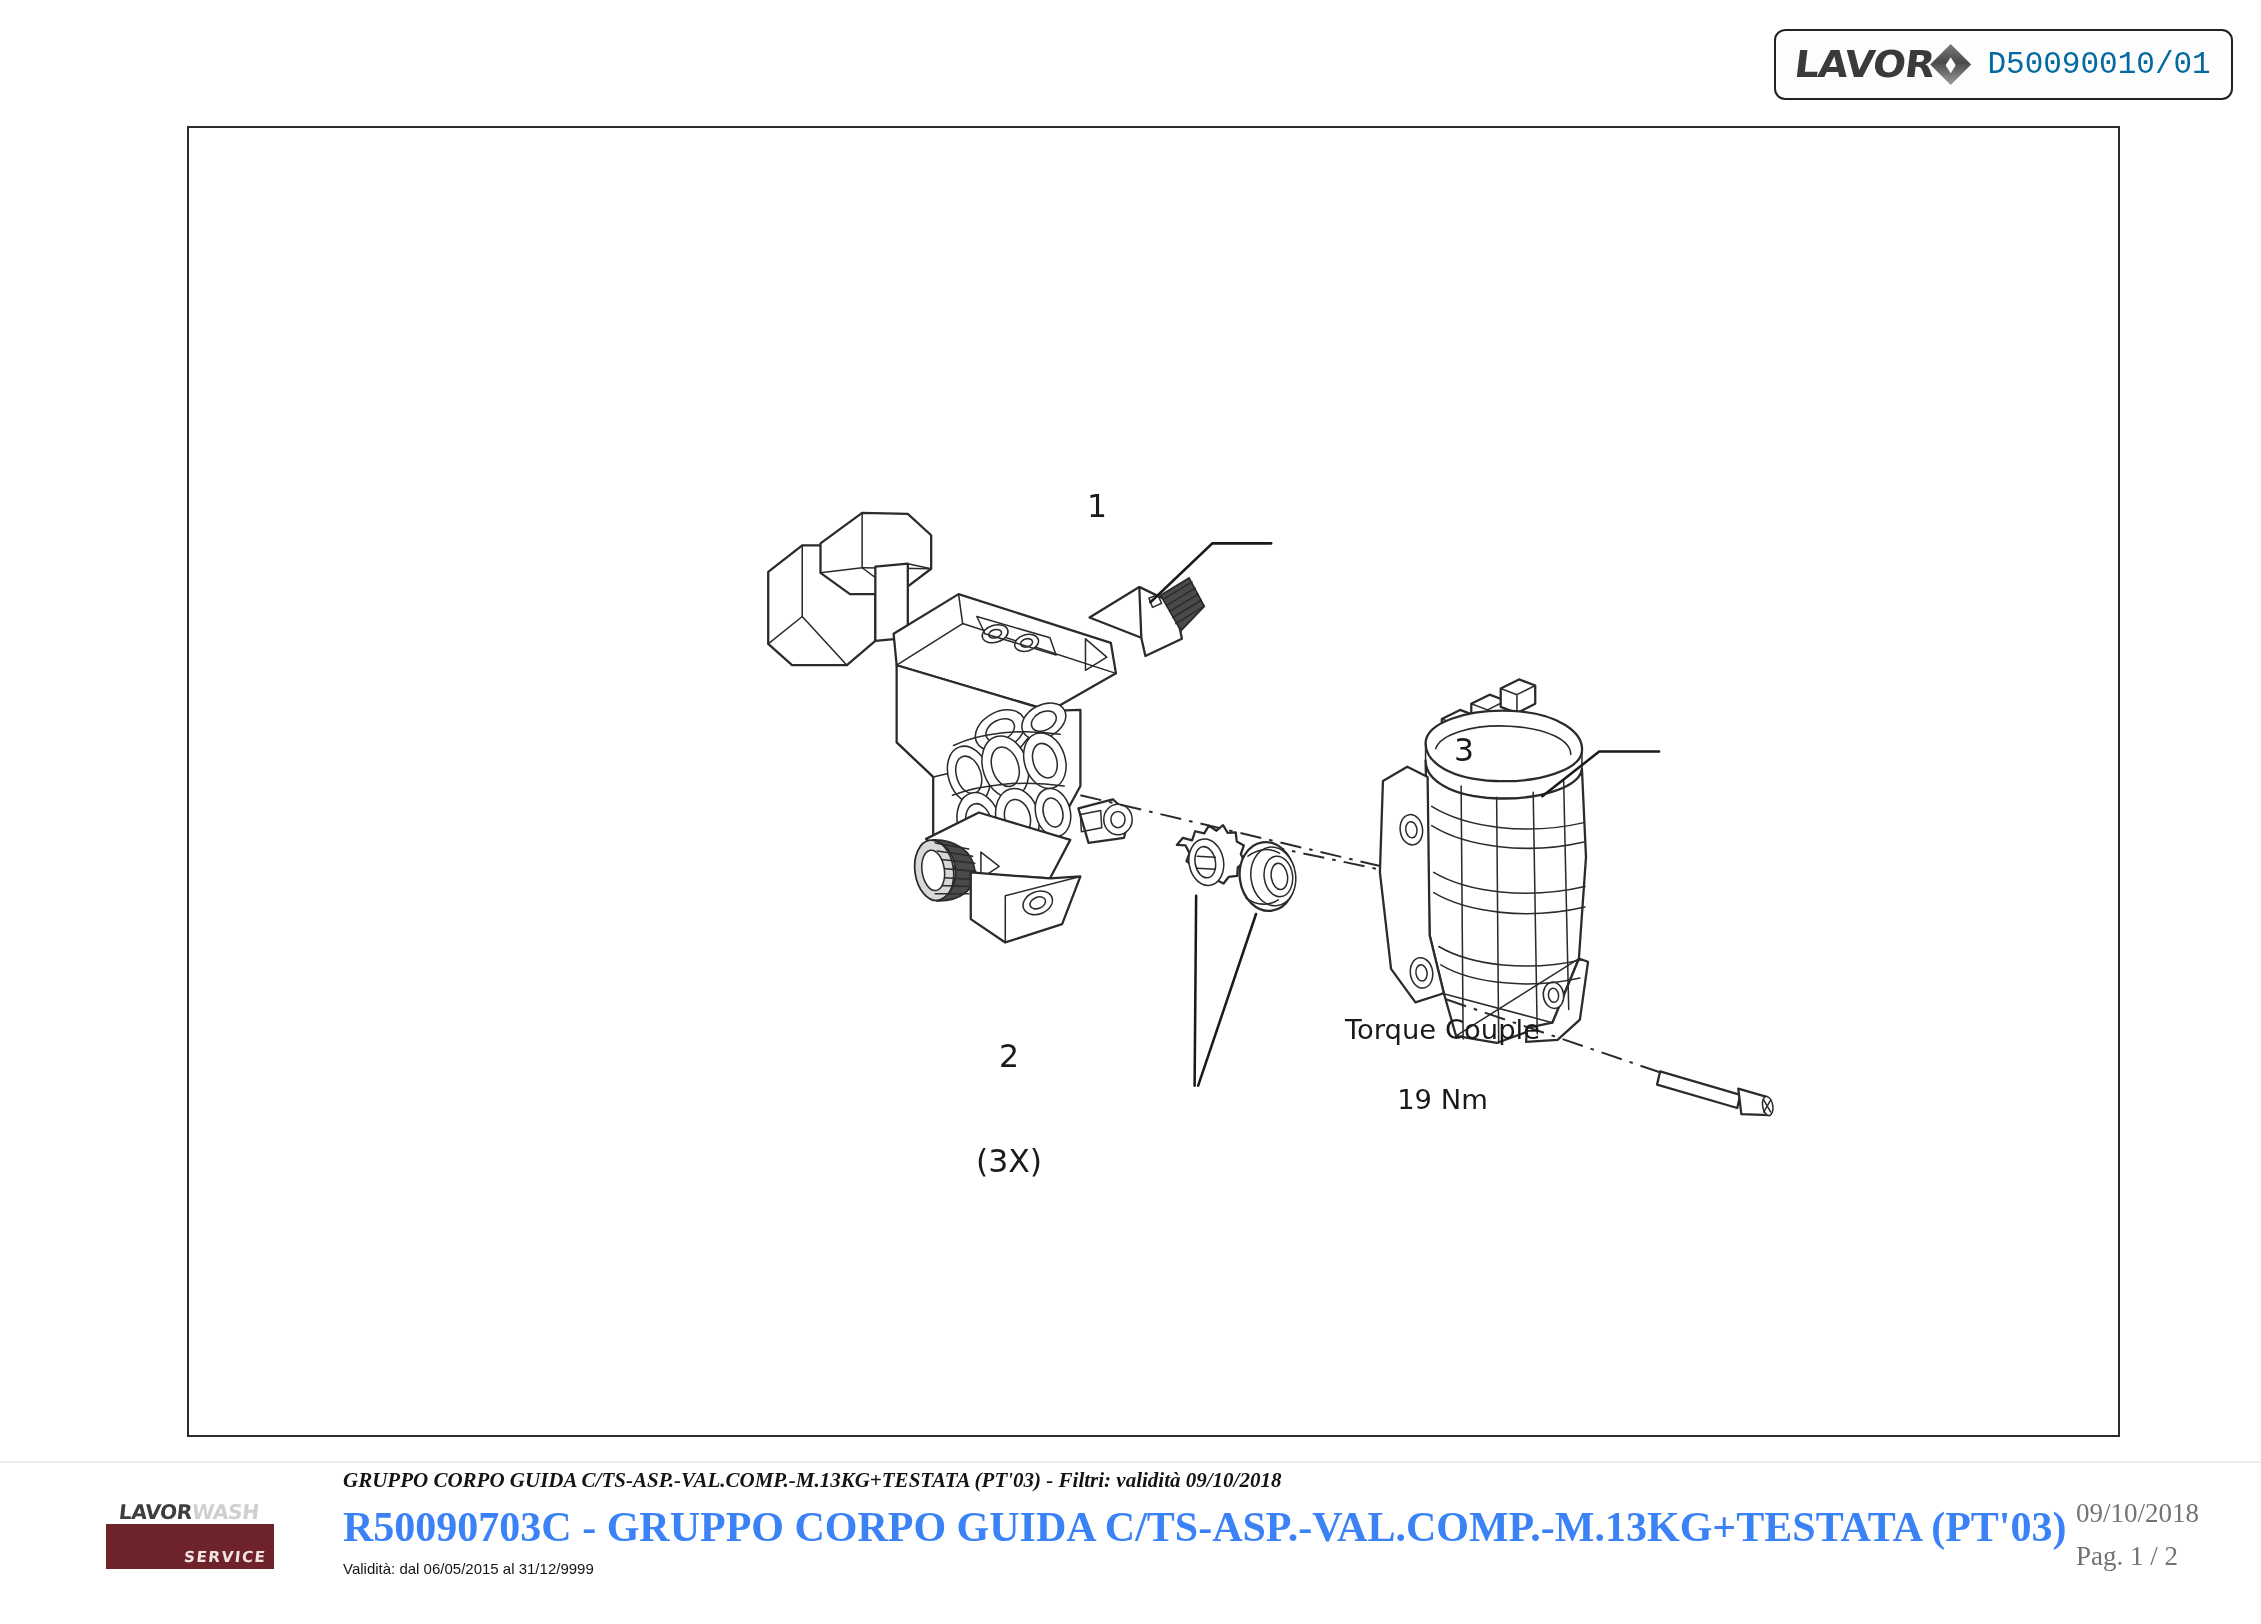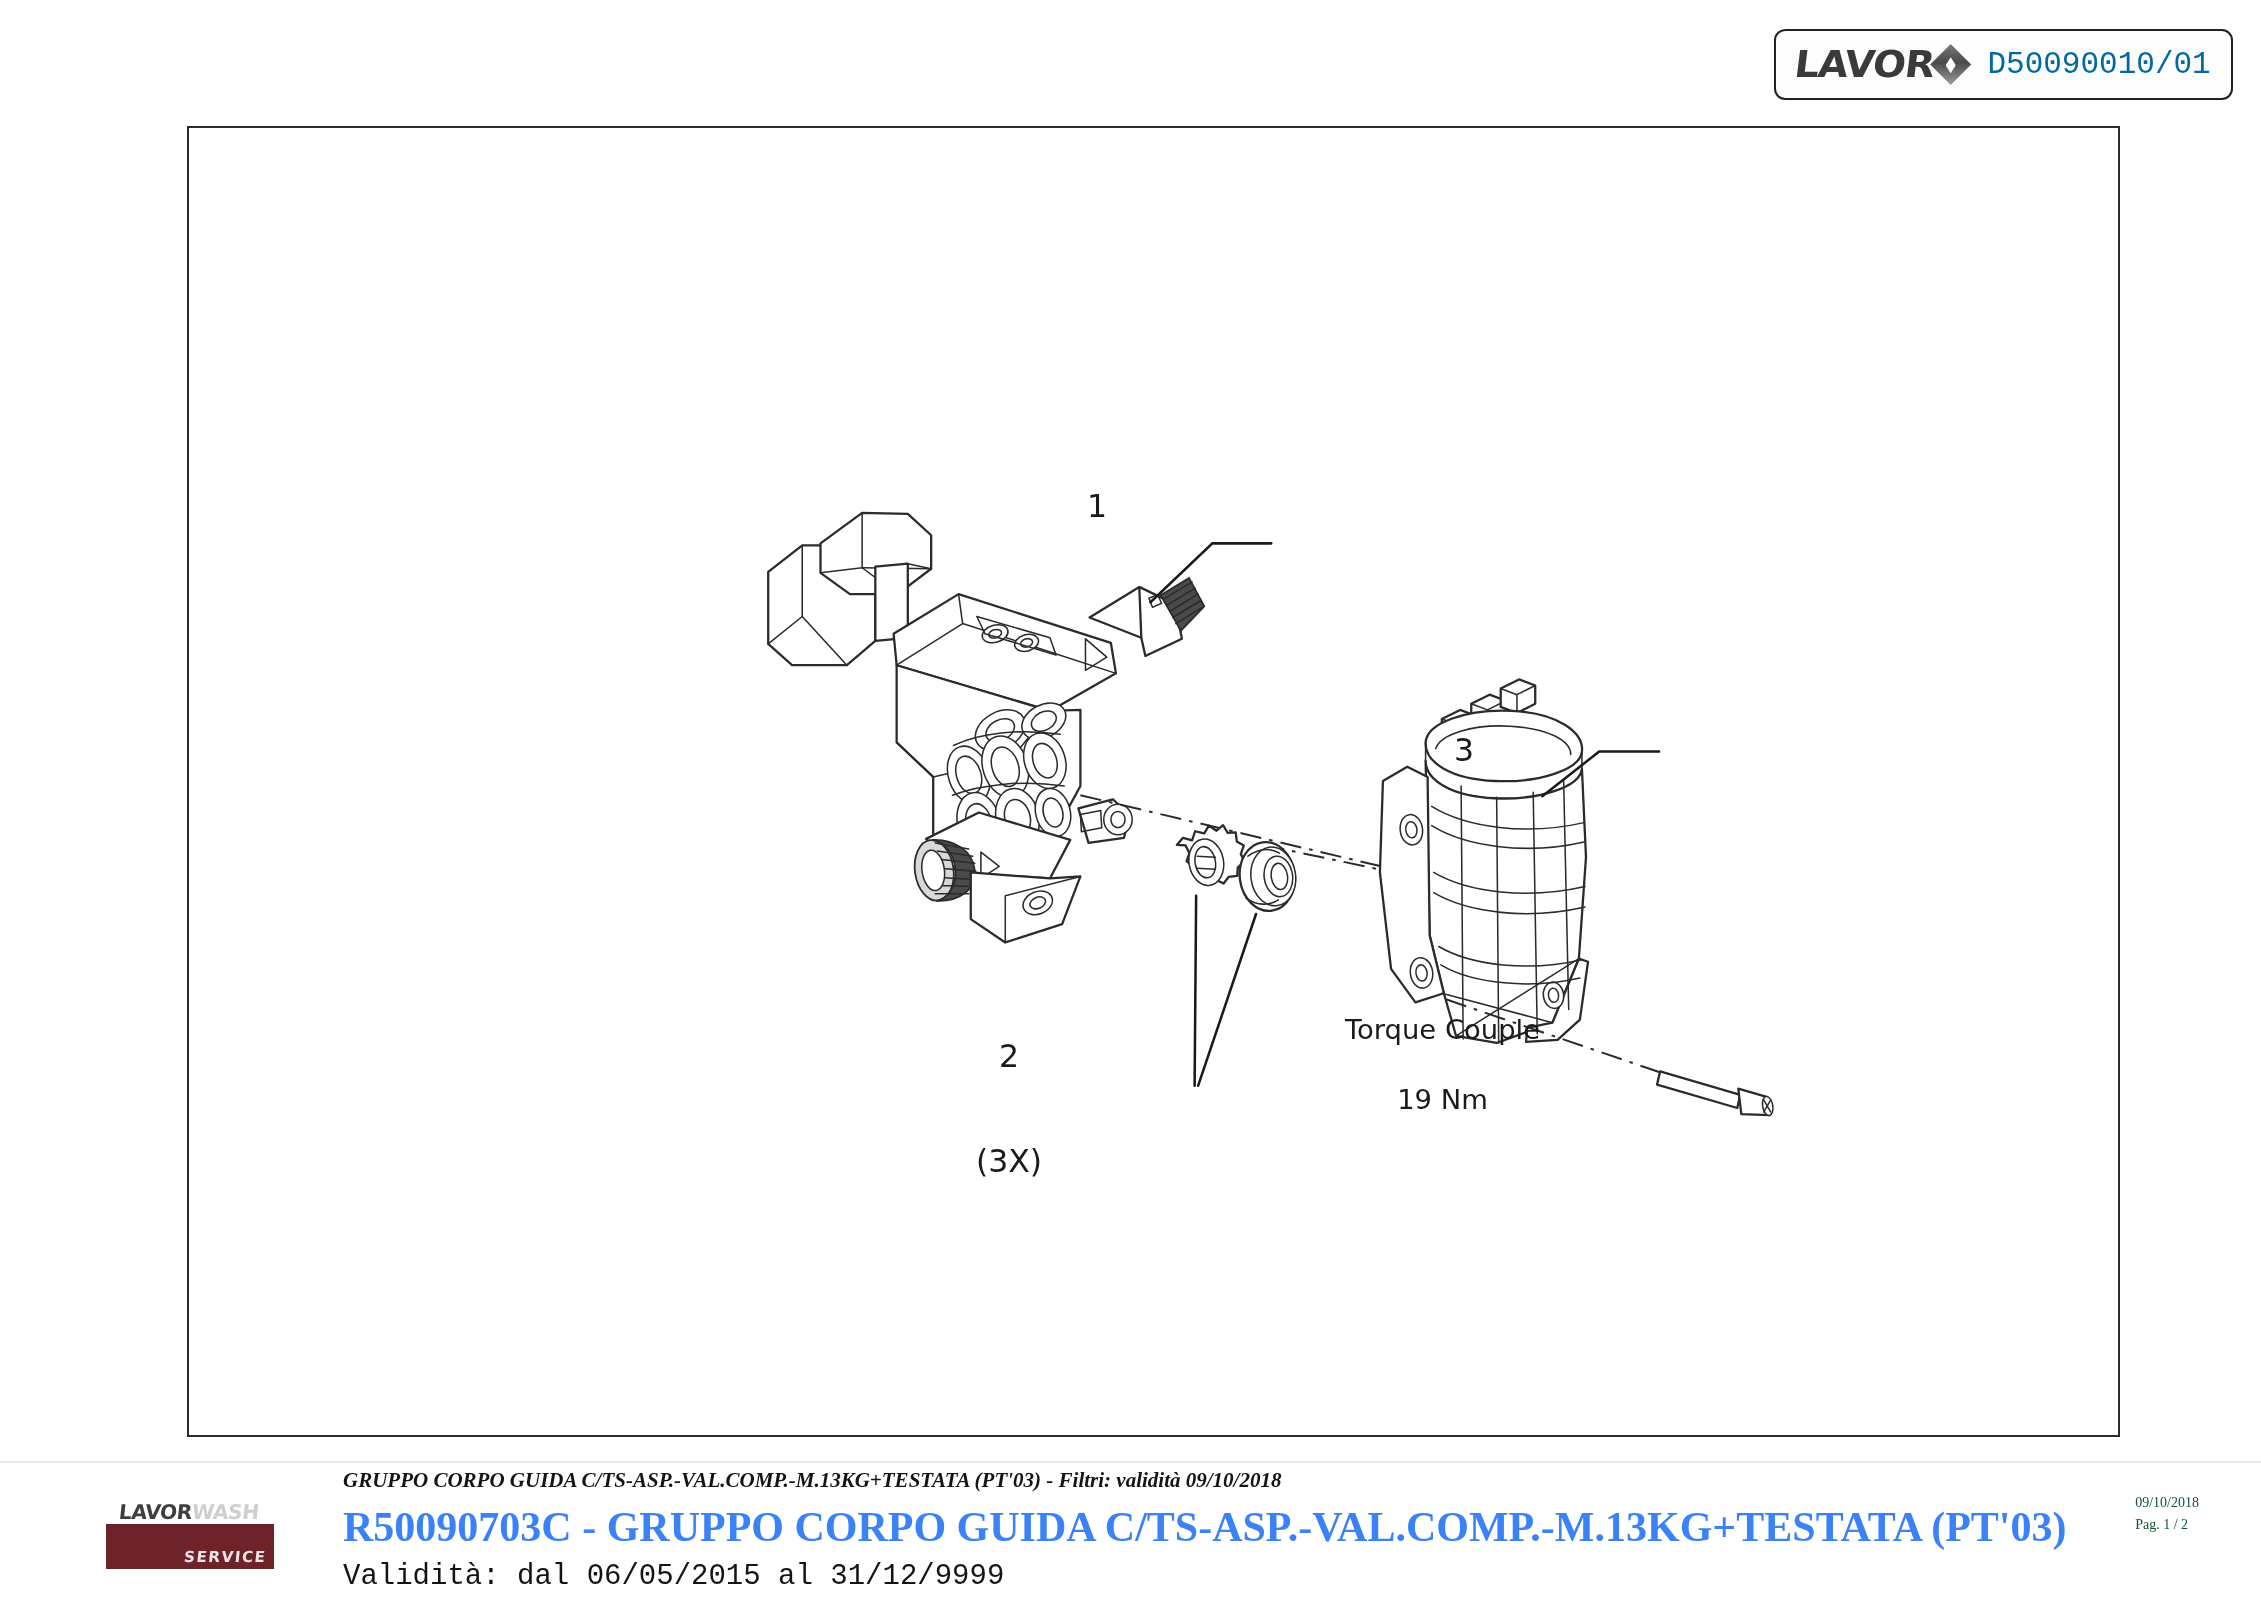--- a/index.html
+++ b/index.html
@@ -198,36 +198,36 @@
     margin-top: 11.2px;
     font-family: "Liberation Serif", serif;
     font-weight: bold;
     font-size: 42px;
     color: #3b82f6;
     line-height: 1.12;
     white-space: nowrap;
   }
   #footer-validity {
     margin-top: 8.1px;
-    font-family: Liberation Mono, monospace;
-    font-size: 29px;
+    font-family: Liberation Sans, sans-serif;
+    font-size: 15px;
     color: #141414;
     line-height: 1.2;
     white-space: nowrap;
   }
 
   
   #footer-meta {
     position: absolute;
     right: 62px;
     top: 30.5px;
     text-align: left;
     font-family: "Liberation Serif", serif;
-    font-size: 14px;
-    color: #14532d;
+    font-size: 27px;
+    color: #737373;
     line-height: 1.62;
     white-space: nowrap;
   }
 </style>
 </head>
 <body>
 
 <div id="drawing-frame"></div>
 
 <div id="header-badge">

